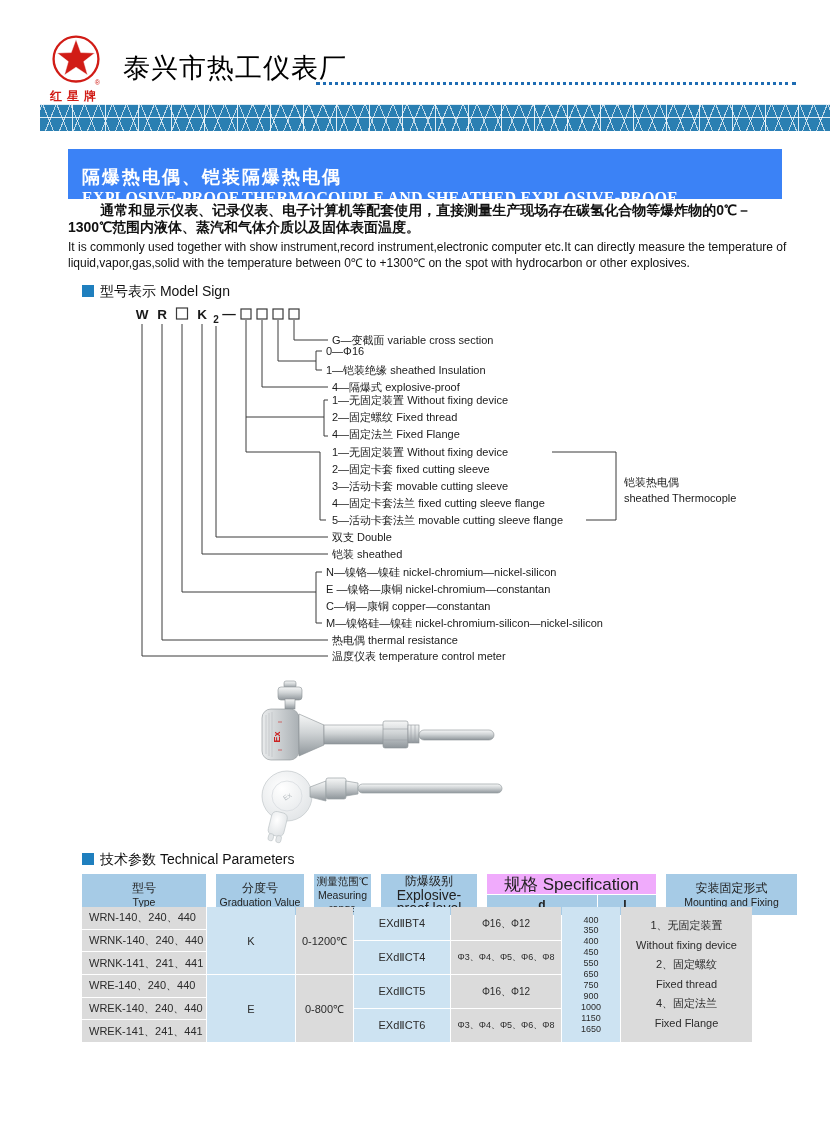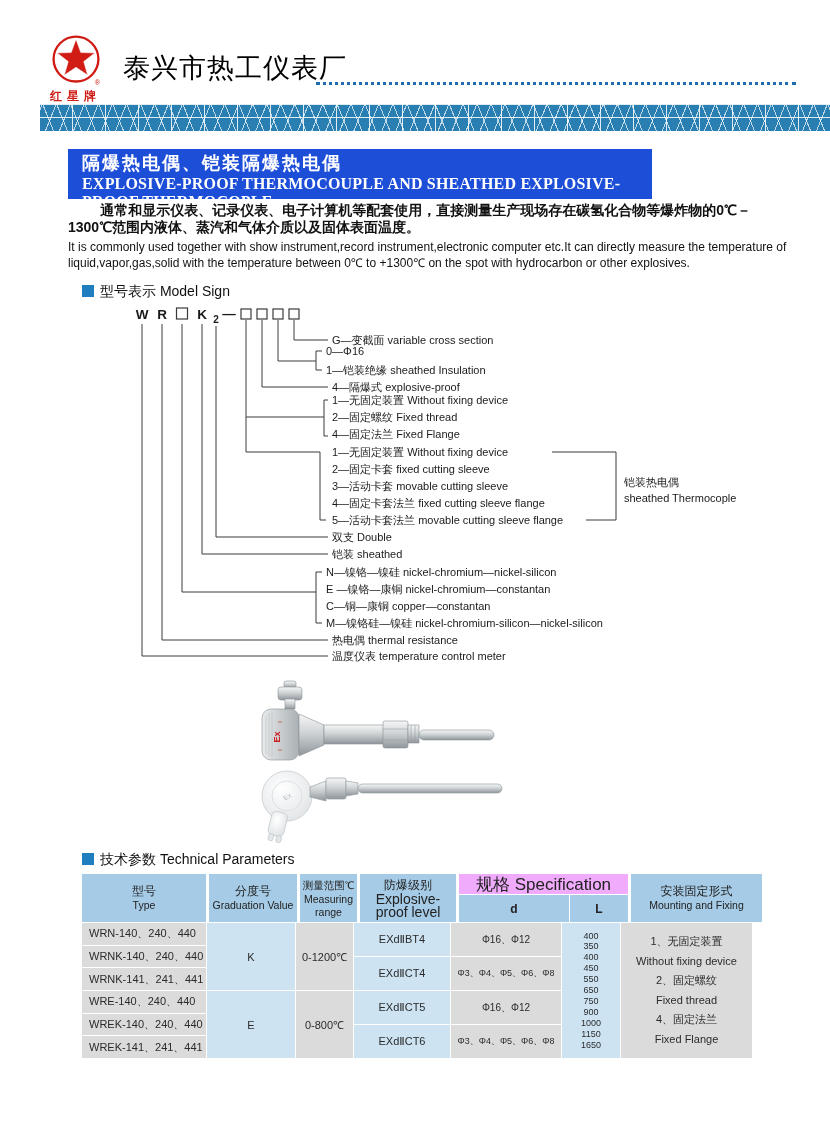--- a/index.html
+++ b/index.html
@@ -19,22 +19,22 @@
   .band {
     position:absolute; left:40px; top:104px; width:790px; height:27px;
     background-color:#2a7fb2;
     background-image:
       repeating-linear-gradient(68deg,  rgba(255,255,255,0) 0 12px, rgba(255,255,255,.7) 12px 13px),
       repeating-linear-gradient(-68deg, rgba(255,255,255,0) 0 12px, rgba(255,255,255,.7) 12px 13px),
       repeating-linear-gradient(90deg,  rgba(255,255,255,0) 0 32px, rgba(255,255,255,.85) 32px 33px),
       repeating-linear-gradient(0deg,   rgba(255,255,255,0) 0 12.5px, rgba(255,255,255,.85) 12.5px 13.8px);
   }
   
-  .banner { position:absolute; left:68px; top:149px; width:584px; height:50px;
-            background:#1d4ed8; color:#fff; padding:2px 0 0 14px; box-sizing:border-box; }
+  .banner { position:absolute; left:68px; top:149px; width:714px; height:50px;
+            background:#3b82f6; color:#fff; padding:16px 0 0 14px; box-sizing:border-box; }
   .banner .zh { font-size:18px; font-weight:bold; letter-spacing:2px; line-height:24px; }
   .banner .en { font-size:16px; font-weight:bold; line-height:18px;
                 font-family:"Liberation Serif", serif; letter-spacing:.2px; }
   
   .intro { position:absolute; left:68px; top:202px; width:726px; }
   .intro .zh { font-size:14px; line-height:17px; text-indent:2.3em; margin:0; color:#111; font-weight:bold; }
   .intro .en { font-size:12px; line-height:16px; margin:3px 0 0 0; color:#111; }
   
   .section { position:absolute; font-size:14px; color:#111; }
   .section .sq { display:inline-block; width:12px; height:12px; background:#1f7fbe;
@@ -45,21 +45,21 @@
   .diagram { position:absolute; left:60px; top:300px; }
   .diagram text { font-size:11px; fill:#1a1a1a; }
   .diagram .code { font-size:13.5px; font-weight:bold; }
   .diagram .codesub { font-size:10px; font-weight:bold; }
   .diagram line, .diagram path, .diagram polyline { stroke:#3a3a3a; stroke-width:1; fill:none; }
   .diagram rect.box { fill:none; stroke:#3a3a3a; stroke-width:1.2; }
   
   .product { position:absolute; left:240px; top:678px; }
   
   .tblwrap { position:absolute; left:82px; top:874px; width:670px; }
-  .thead { display:grid; grid-template-columns:124px 88px 57px 96px 169px 131px; gap:3px; height:48px; }
+  .thead { display:grid; grid-template-columns:124px 88px 57px 96px 169px 131px; gap:10px; height:32px; }
   .th { background:#a6cbe6; display:flex; flex-direction:column; align-items:center;
         justify-content:center; text-align:center; color:#222; }
   .th .zh { font-size:12px; line-height:15px; }
   .th .en { font-size:10.5px; line-height:13px; }
   .th-spec { display:flex; flex-direction:column; gap:1px; }
   .spec-top { background:#f0abfc; height:20px; display:flex; align-items:center;
               justify-content:center; font-size:17px; color:#222; }
   .spec-sub { flex:1; display:grid; grid-template-columns:110px 58px; gap:1px; }
   .spec-sub > div { background:#a6cbe6; display:flex; align-items:center; justify-content:center;
                     font-size:12px; font-weight:bold; color:#222; }

